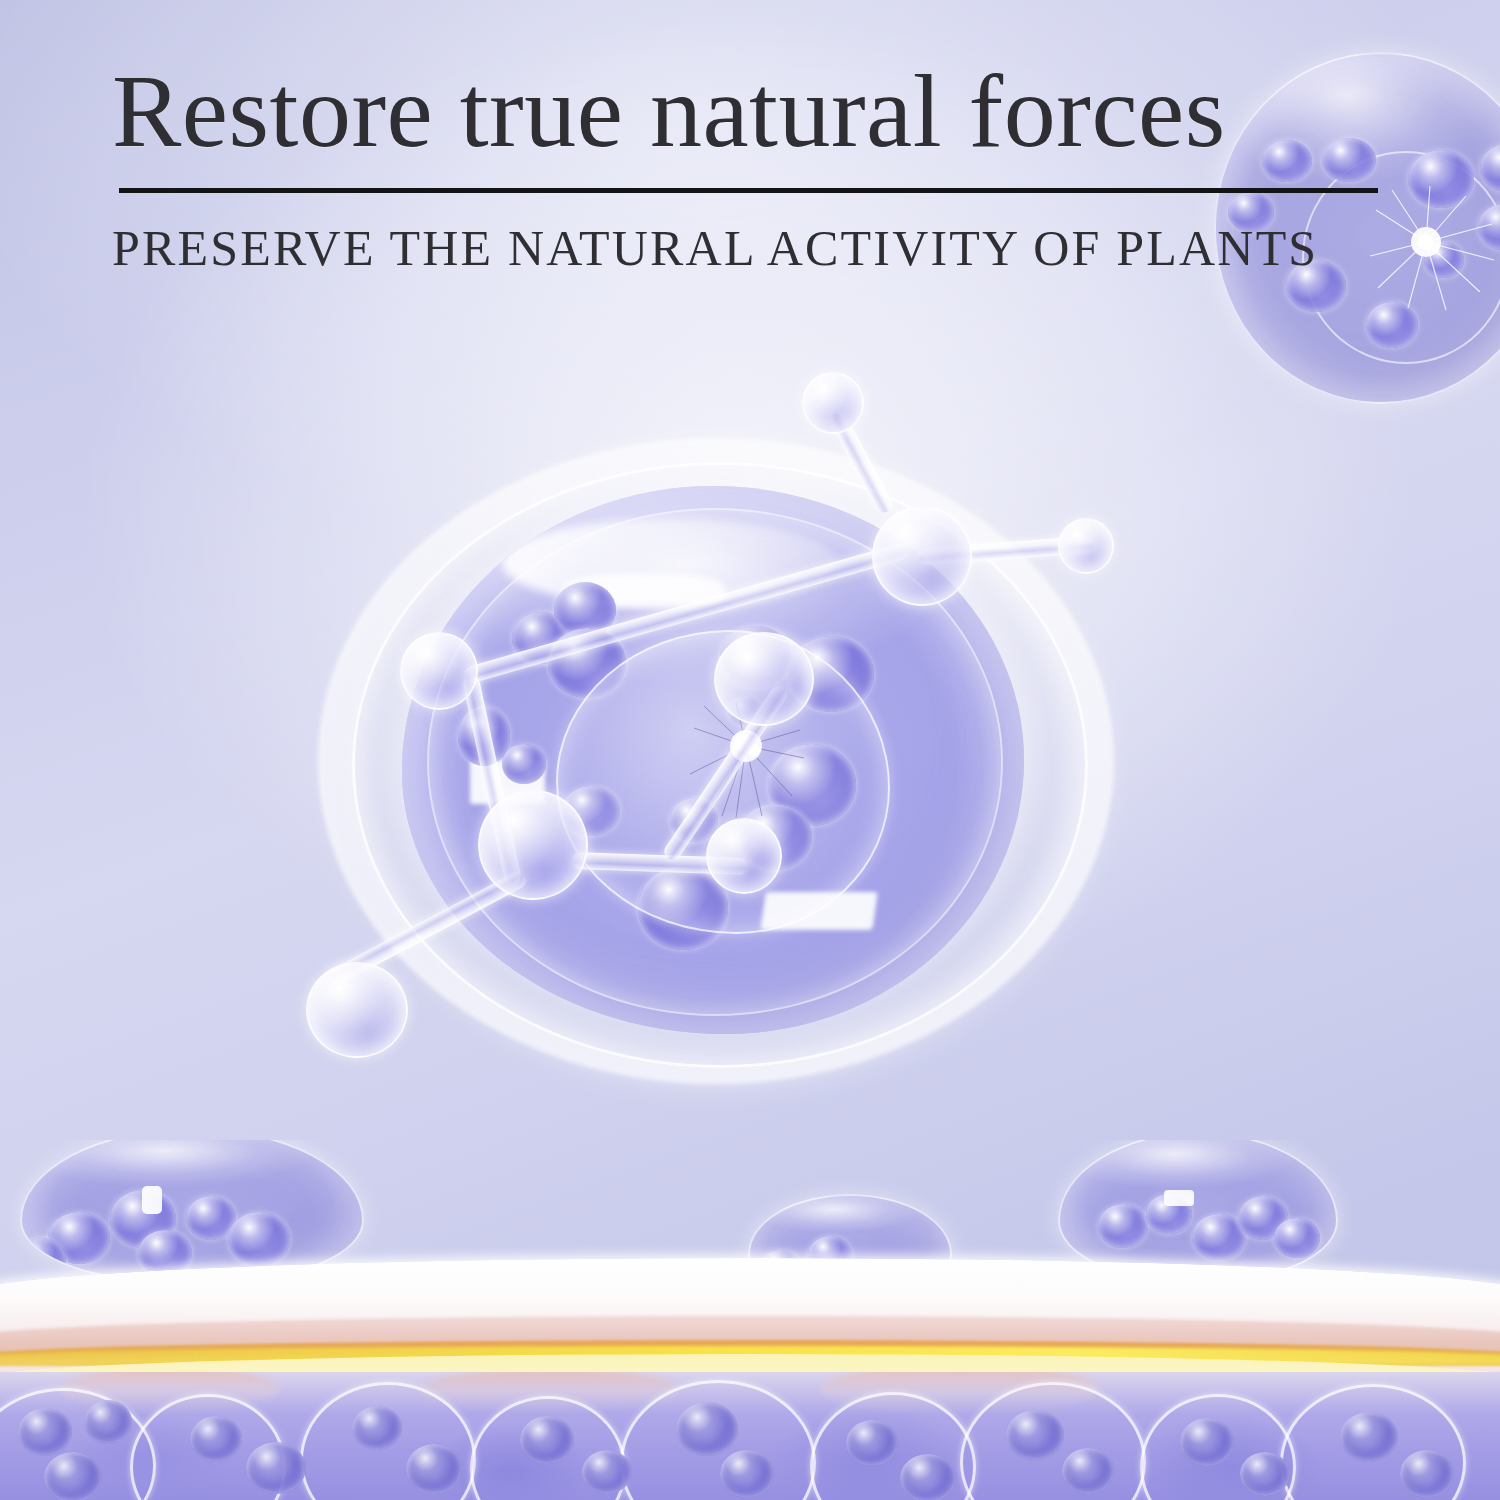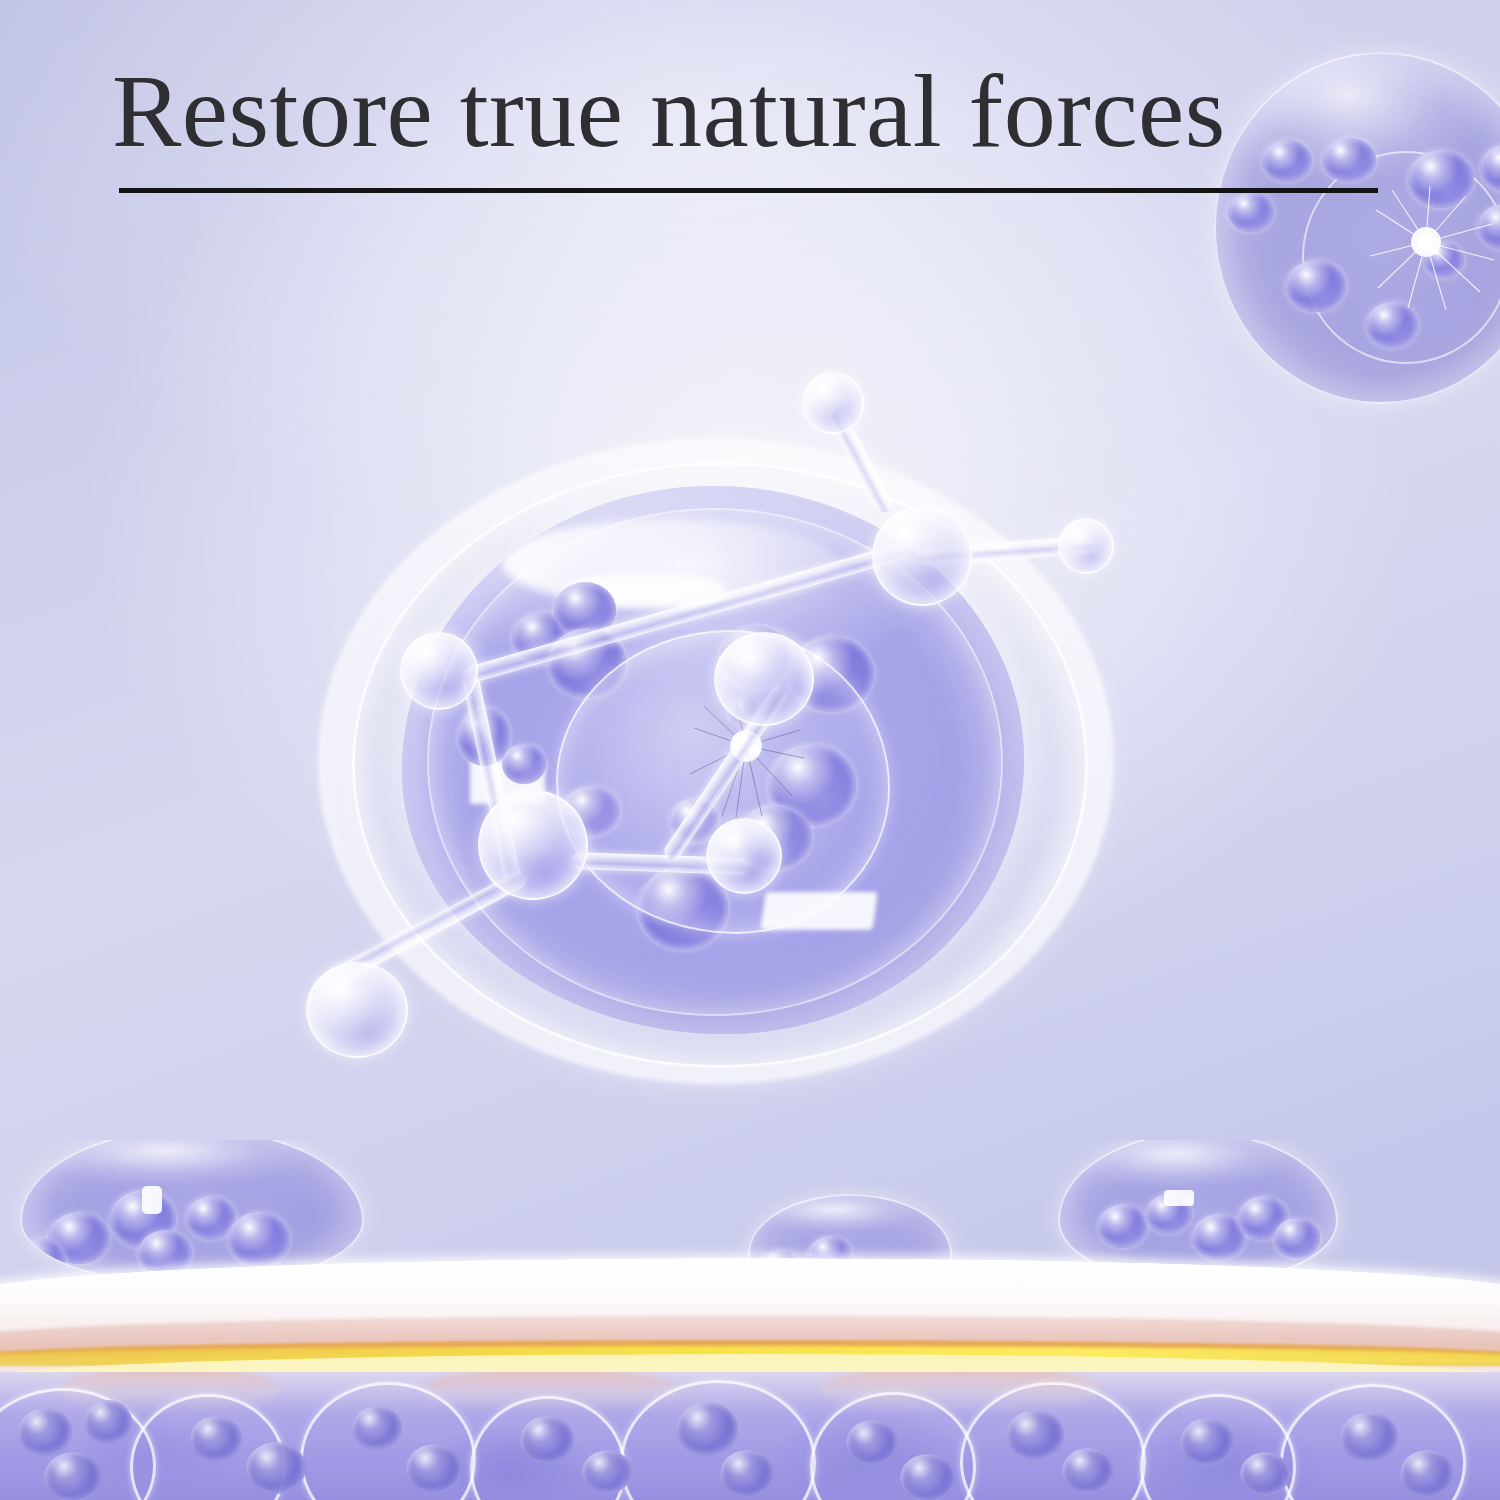--- a/index.html
+++ b/index.html
@@ -379,14 +379,15 @@
       <div class="cellblob" style="left:1062px;top:76px;width:52px;height:46px;"></div>
       <div class="cellblob" style="left:1180px;top:46px;width:54px;height:48px;"></div>
       <div class="cellblob" style="left:1240px;top:80px;width:50px;height:44px;"></div>
       <div class="cellblob" style="left:1340px;top:40px;width:58px;height:50px;"></div>
       <div class="cellblob" style="left:1400px;top:78px;width:54px;height:48px;"></div>
     </div>
   </div>
 
   <div class="headline">Restore true natural forces</div>
   <div class="rule"></div>
+  <div class="subhead">PRESERVE THE NATURAL ACTIVITY OF PLANTS</div>
 
 </div>
 
 </body></html>

